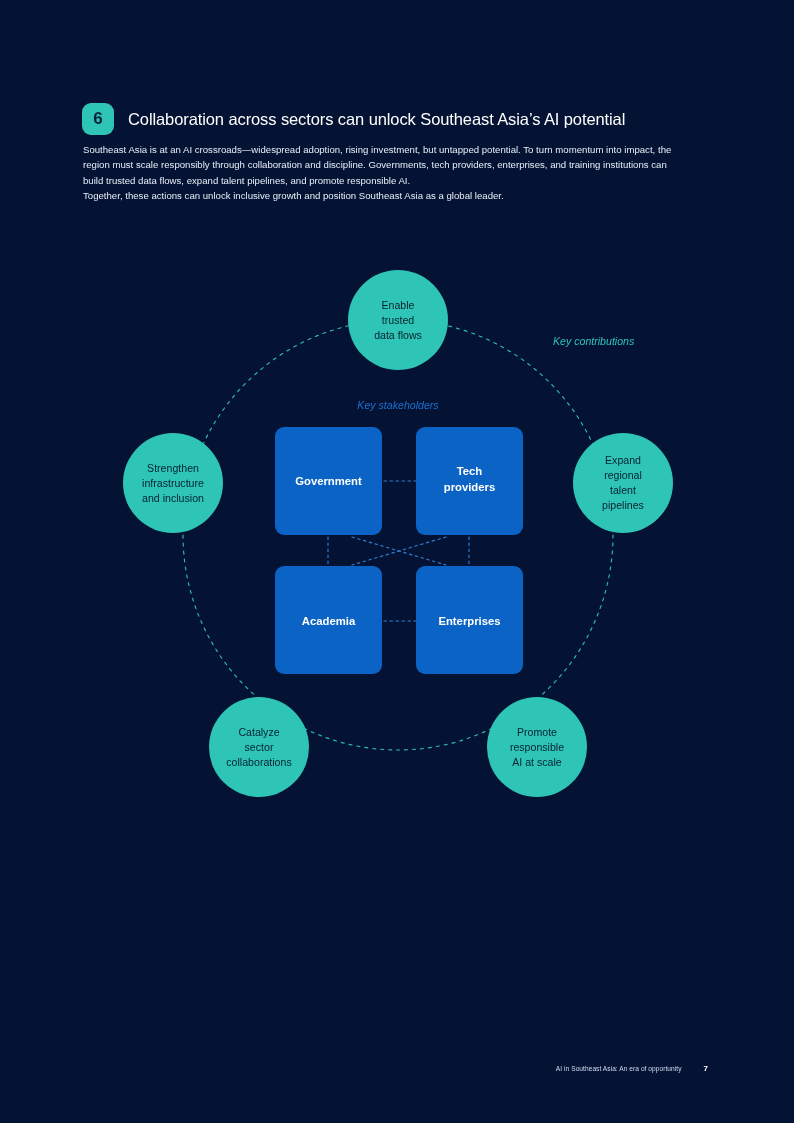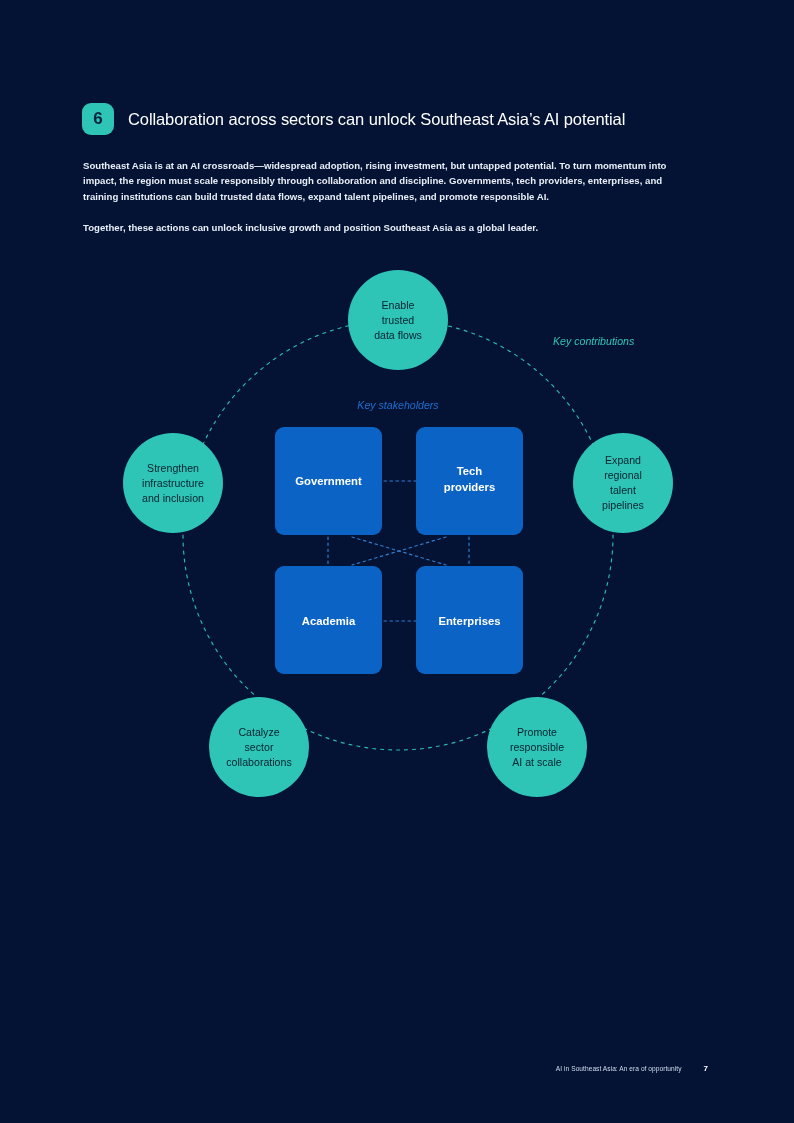--- a/index.html
+++ b/index.html
@@ -52,33 +52,31 @@
     font-weight: normal;
     color: #ffffff;
     letter-spacing: -0.1px;
     white-space: nowrap;
   }
 
   
   .body-copy {
     position: absolute;
     left: 83px;
-    top: 158px;
+    top: 142px;
     width: 600px;
-    font-weight: bold;
   }
   .body-copy p {
     margin: 0;
     font-size: 9.6px;
     line-height: 15.4px;
     color: #e8eef7;
     letter-spacing: 0.01px;
   }
   .body-copy p.second {
-    margin-top: 16px;
   }
 
   
   .diagram {
     position: absolute;
     left: 0;
     top: 0;
     width: 794px;
     height: 1123px;
     pointer-events: none;

